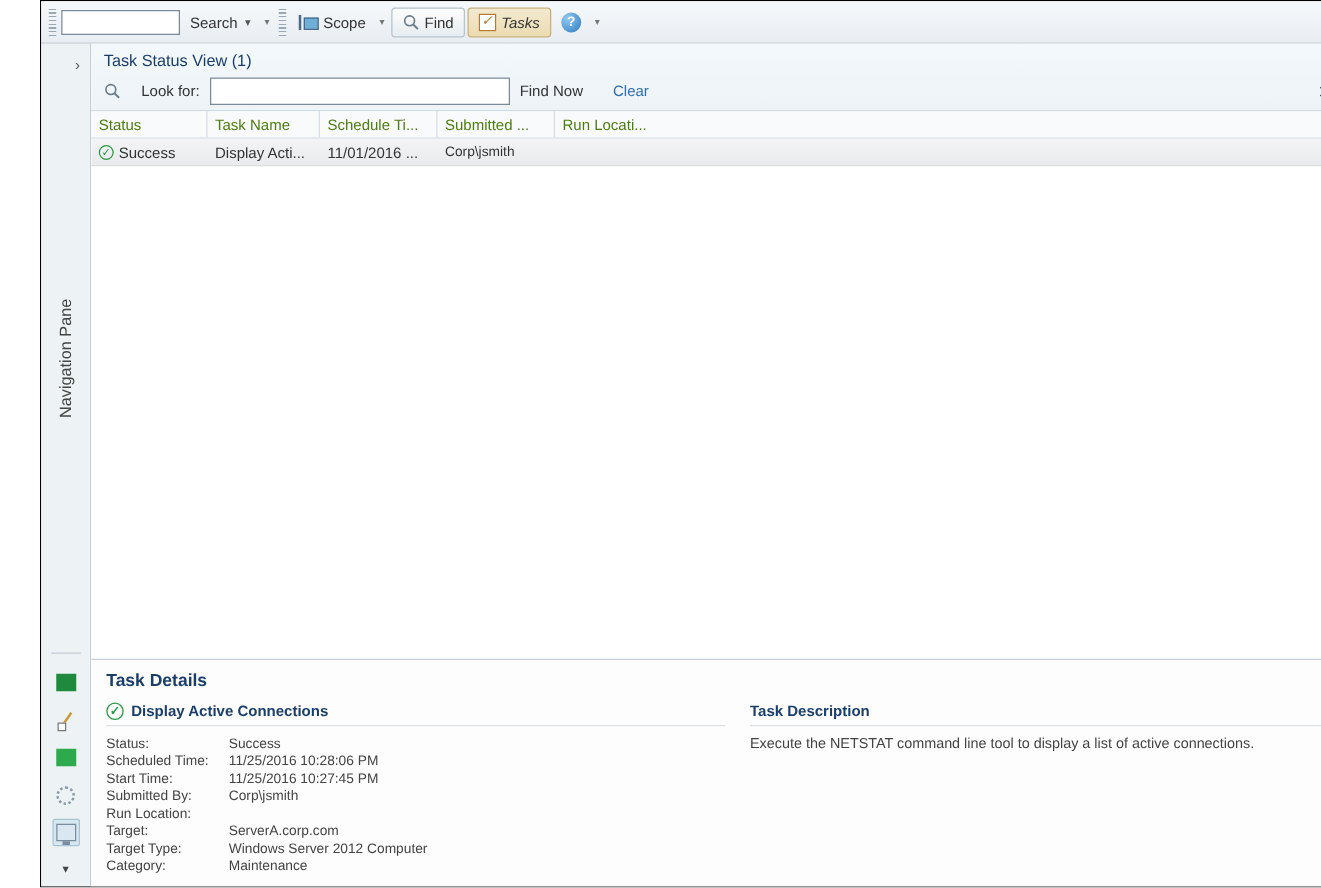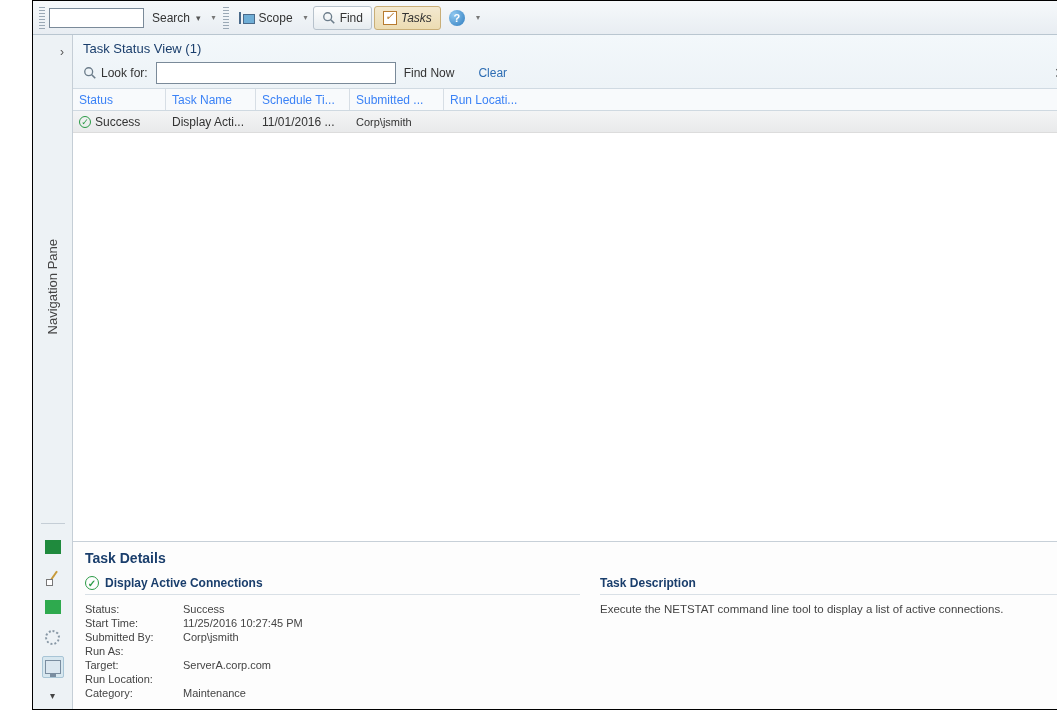--- a/index.html
+++ b/index.html
@@ -180,39 +180,39 @@
 }
 .view-title{
   color:#1a3e6c;
   font-size:13px;
   font-weight: normal;
 }
 .lookfor-row{
   display:flex;align-items:center;gap:8px;
   margin-top:6px;
 }
-.lookfor-row .lbl{display:flex;align-items:flex-start;gap:4px;color:#333}
+.lookfor-row .lbl{display:flex;align-items:flex-start;gap:16px;color:#333}
 .lookfor-input{
   width:240px;height:22px;border:1px solid #7a8a99;background:#fff;
 }
 .findnow{color:#333;cursor:pointer}
 .clear{color:#2d6db3;cursor:pointer;margin-left:16px}
 .close-x{margin-left:auto;font-size:14px;cursor:pointer;color:#222;padding-right:12px}
 
 .grid-header{
   display:flex;
   height:22px;
   background:#f8fafc;
   border-bottom:1px solid #cfd9e1;
   font-size:12px;
 }
 .gh-cell{
   display:flex;align-items:center;padding:0 6px;
   border-right:1px solid #d7dee5;
-  color:#3b82f6;
+  color:#4d7c0f;
   overflow:hidden;white-space:nowrap;text-overflow:ellipsis;
 }
 .gh-cell.status{width:93px}
 .gh-cell.name{width:90px}
 .gh-cell.sched{width:94px}
 .gh-cell.sub{width:94px}
 .gh-cell.loc{width:90px;border-right:none}
 
 .grid-row{
   display:flex;height:22px;align-items:center;
@@ -379,38 +379,42 @@
           <div class="details-left">
             <div class="section-title">
               <span class="ico-success" style="width:14px;height:14px;font-size:10px">✓</span>
               <span>Display Active Connections</span>
             </div>
             <div class="kv">
                 <span class="k">Status:</span>
                 <span>Success</span>
               </div>
             <div class="kv">
+                <span class="k">Scheduled Time:</span>
+                <span>11/25/2016 10:28:06 PM</span>
+              </div>
+            <div class="kv">
                 <span class="k">Start Time:</span>
                 <span>11/25/2016 10:27:45 PM</span>
               </div>
             <div class="kv">
                 <span class="k">Submitted By:</span>
                 <span>Corp\jsmith</span>
               </div>
             <div class="kv">
-                <span class="k">Run As:</span>
+                <span class="k">Run Location:</span>
                 <span></span>
               </div>
             <div class="kv">
                 <span class="k">Target:</span>
                 <span>ServerA.corp.com</span>
               </div>
             <div class="kv">
-                <span class="k">Run Location:</span>
-                <span></span>
+                <span class="k">Target Type:</span>
+                <span>Windows Server 2012 Computer</span>
               </div>
             <div class="kv">
                 <span class="k">Category:</span>
                 <span>Maintenance</span>
               </div>
           </div>
           <div class="details-right">
             <div class="section-title">Task Description</div>
             <div class="desc-text">Execute the NETSTAT command line tool to display a list of active connections.</div>
           </div>

